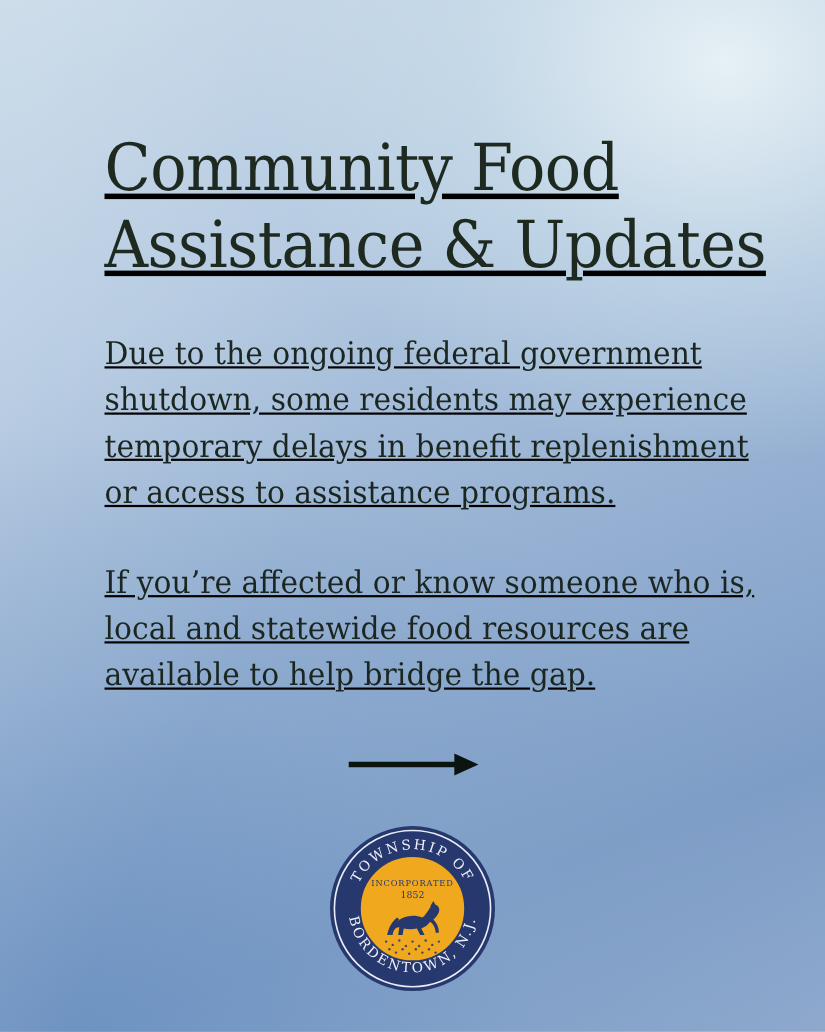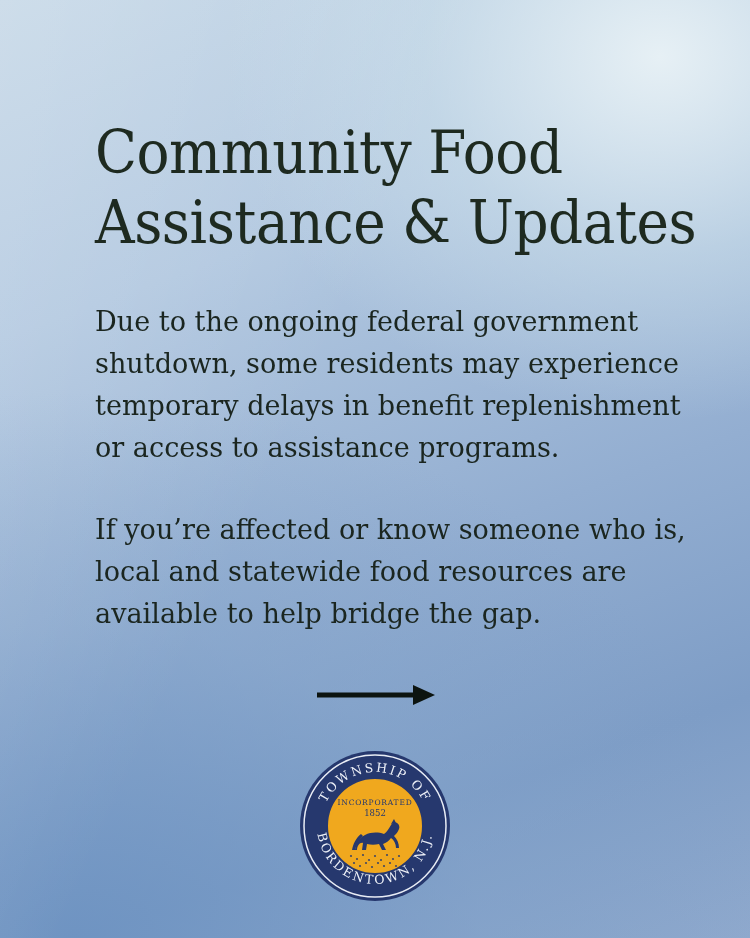--- a/index.html
+++ b/index.html
@@ -28,20 +28,21 @@
     position: absolute;
     inset: 0;
     background: linear-gradient(115deg, rgba(255,255,255,0.18) 0%, rgba(255,255,255,0) 42%);
     pointer-events: none;
   }
 
   .content {
     position: relative;
     z-index: 2;
     padding: 118px 95px 0 95px;
+    text-decoration: underline;
   }
 
   .headline {
     font-family: "DejaVu Serif", serif;
     color: #1e2a20;
     font-size: 59px;
     line-height: 1.18;
     letter-spacing: -0.5px;
     font-weight: 400;
     margin: 0;

